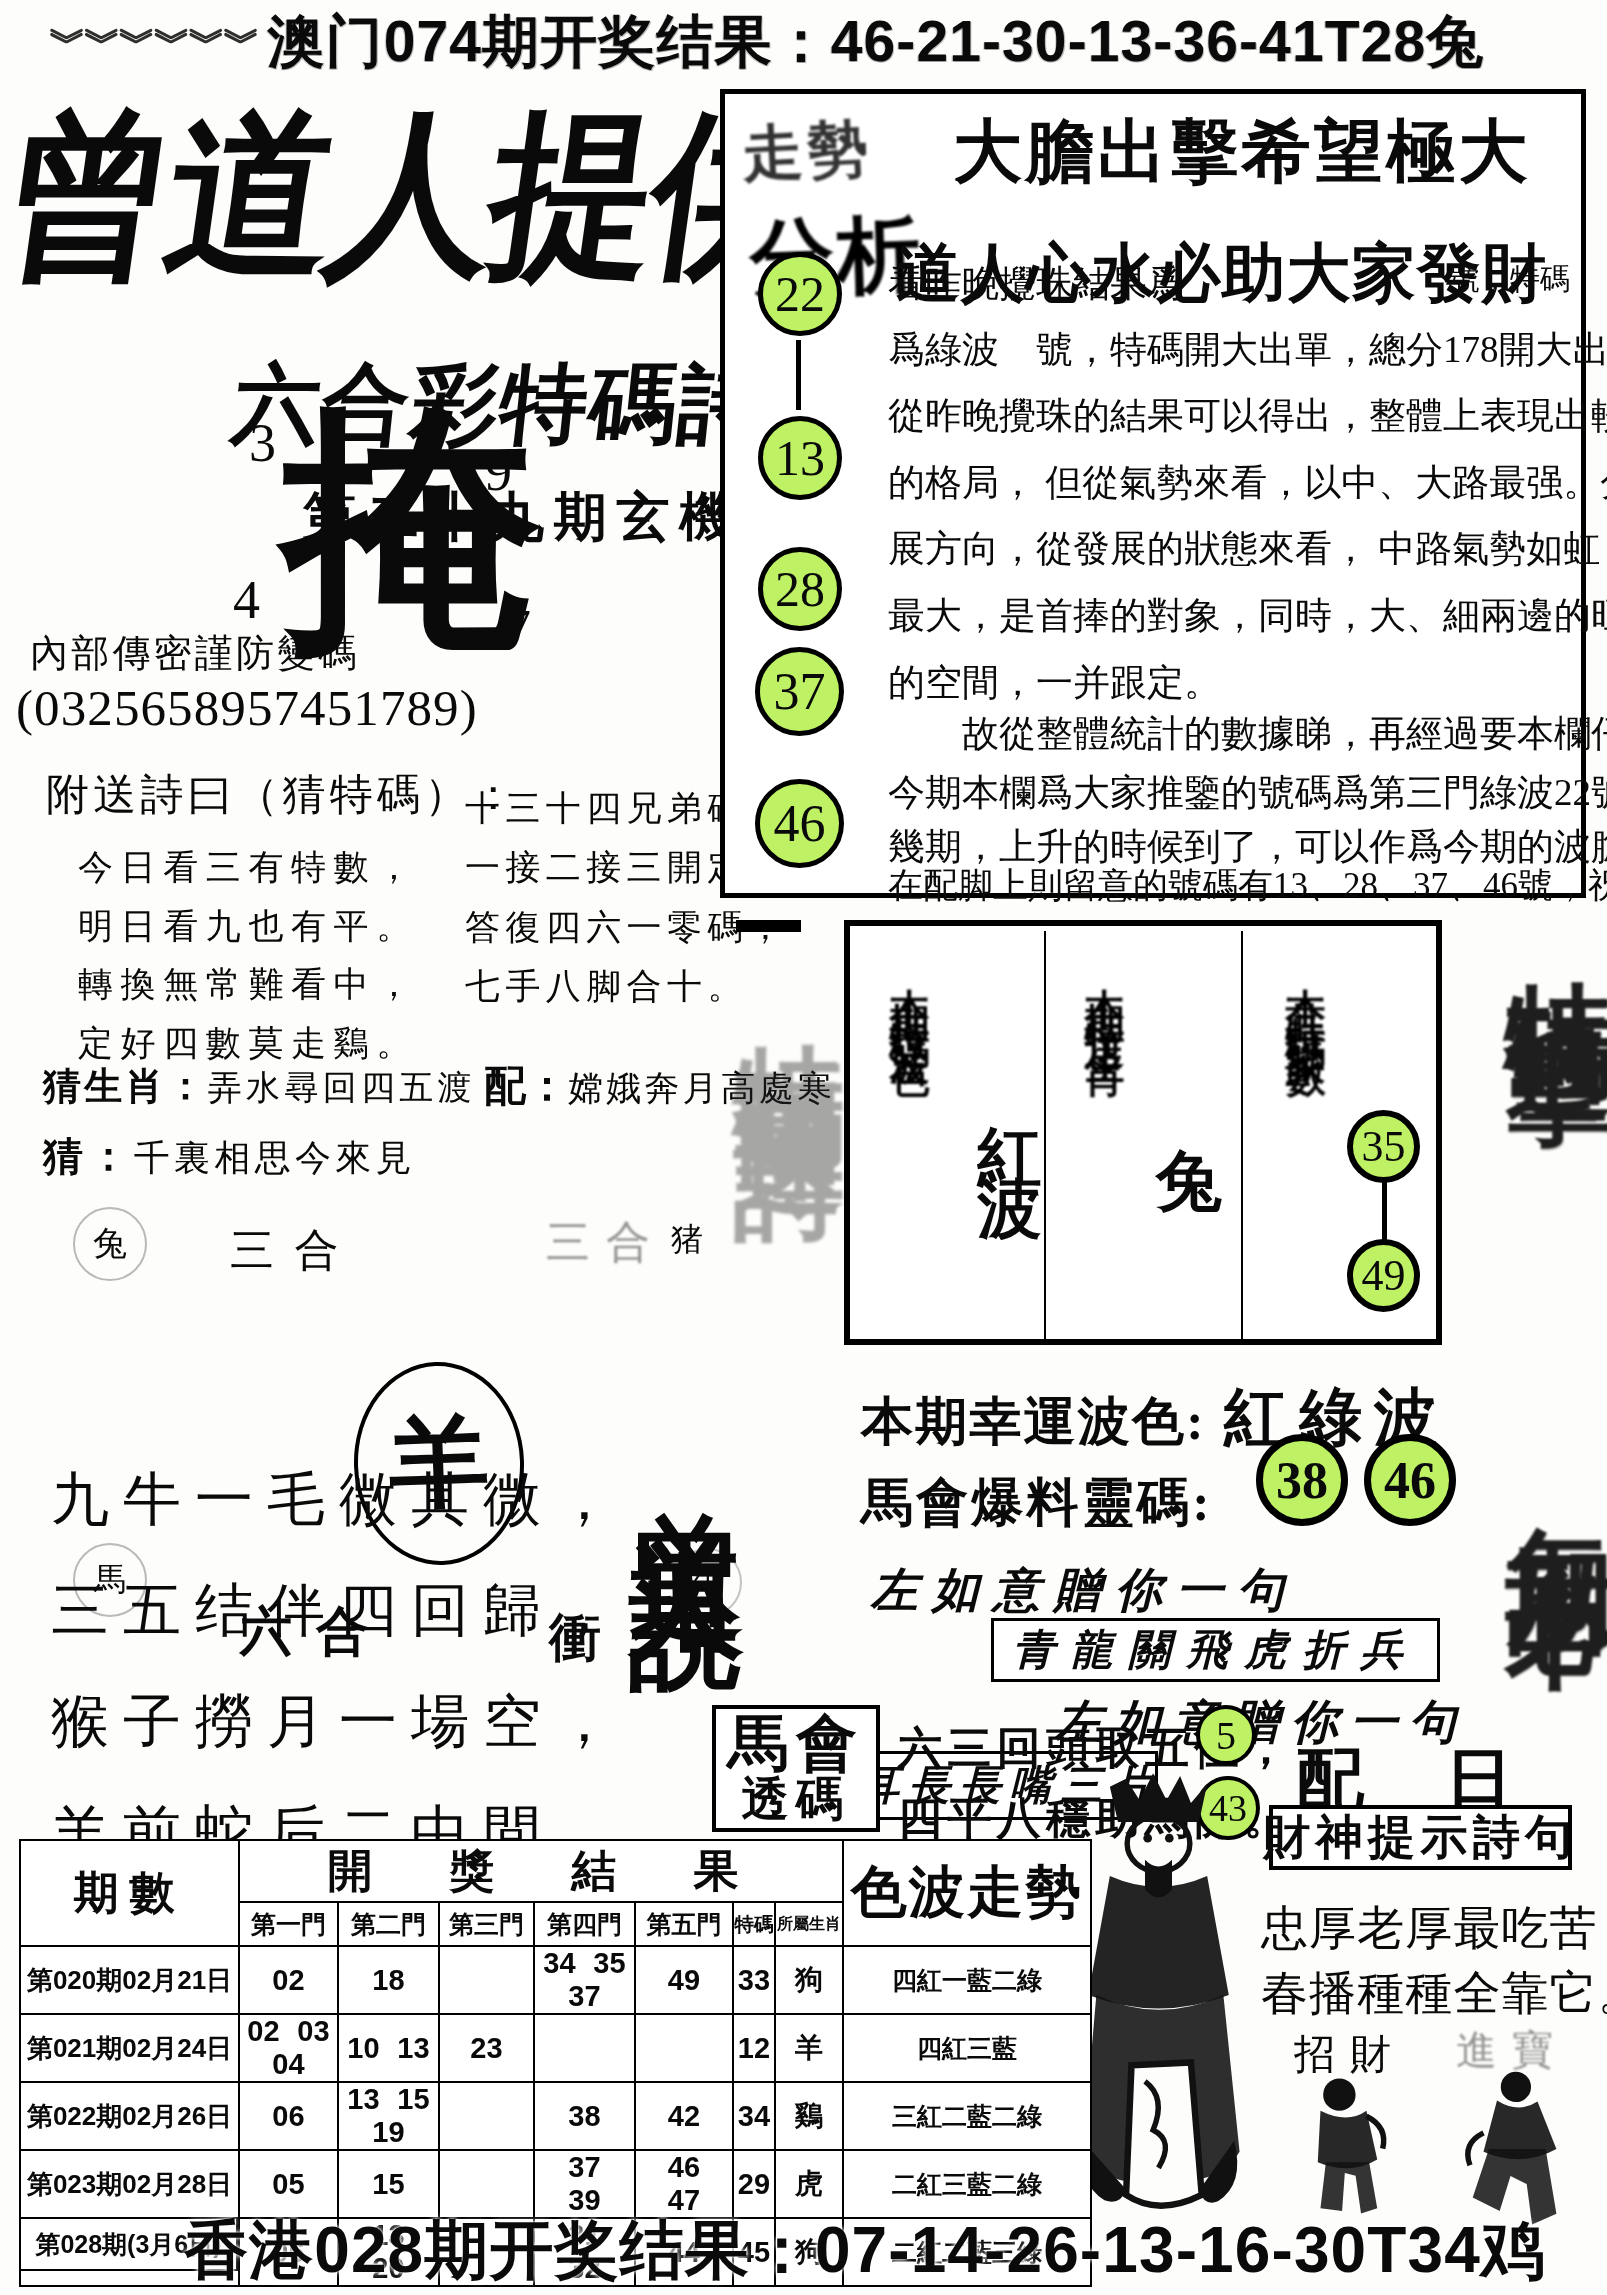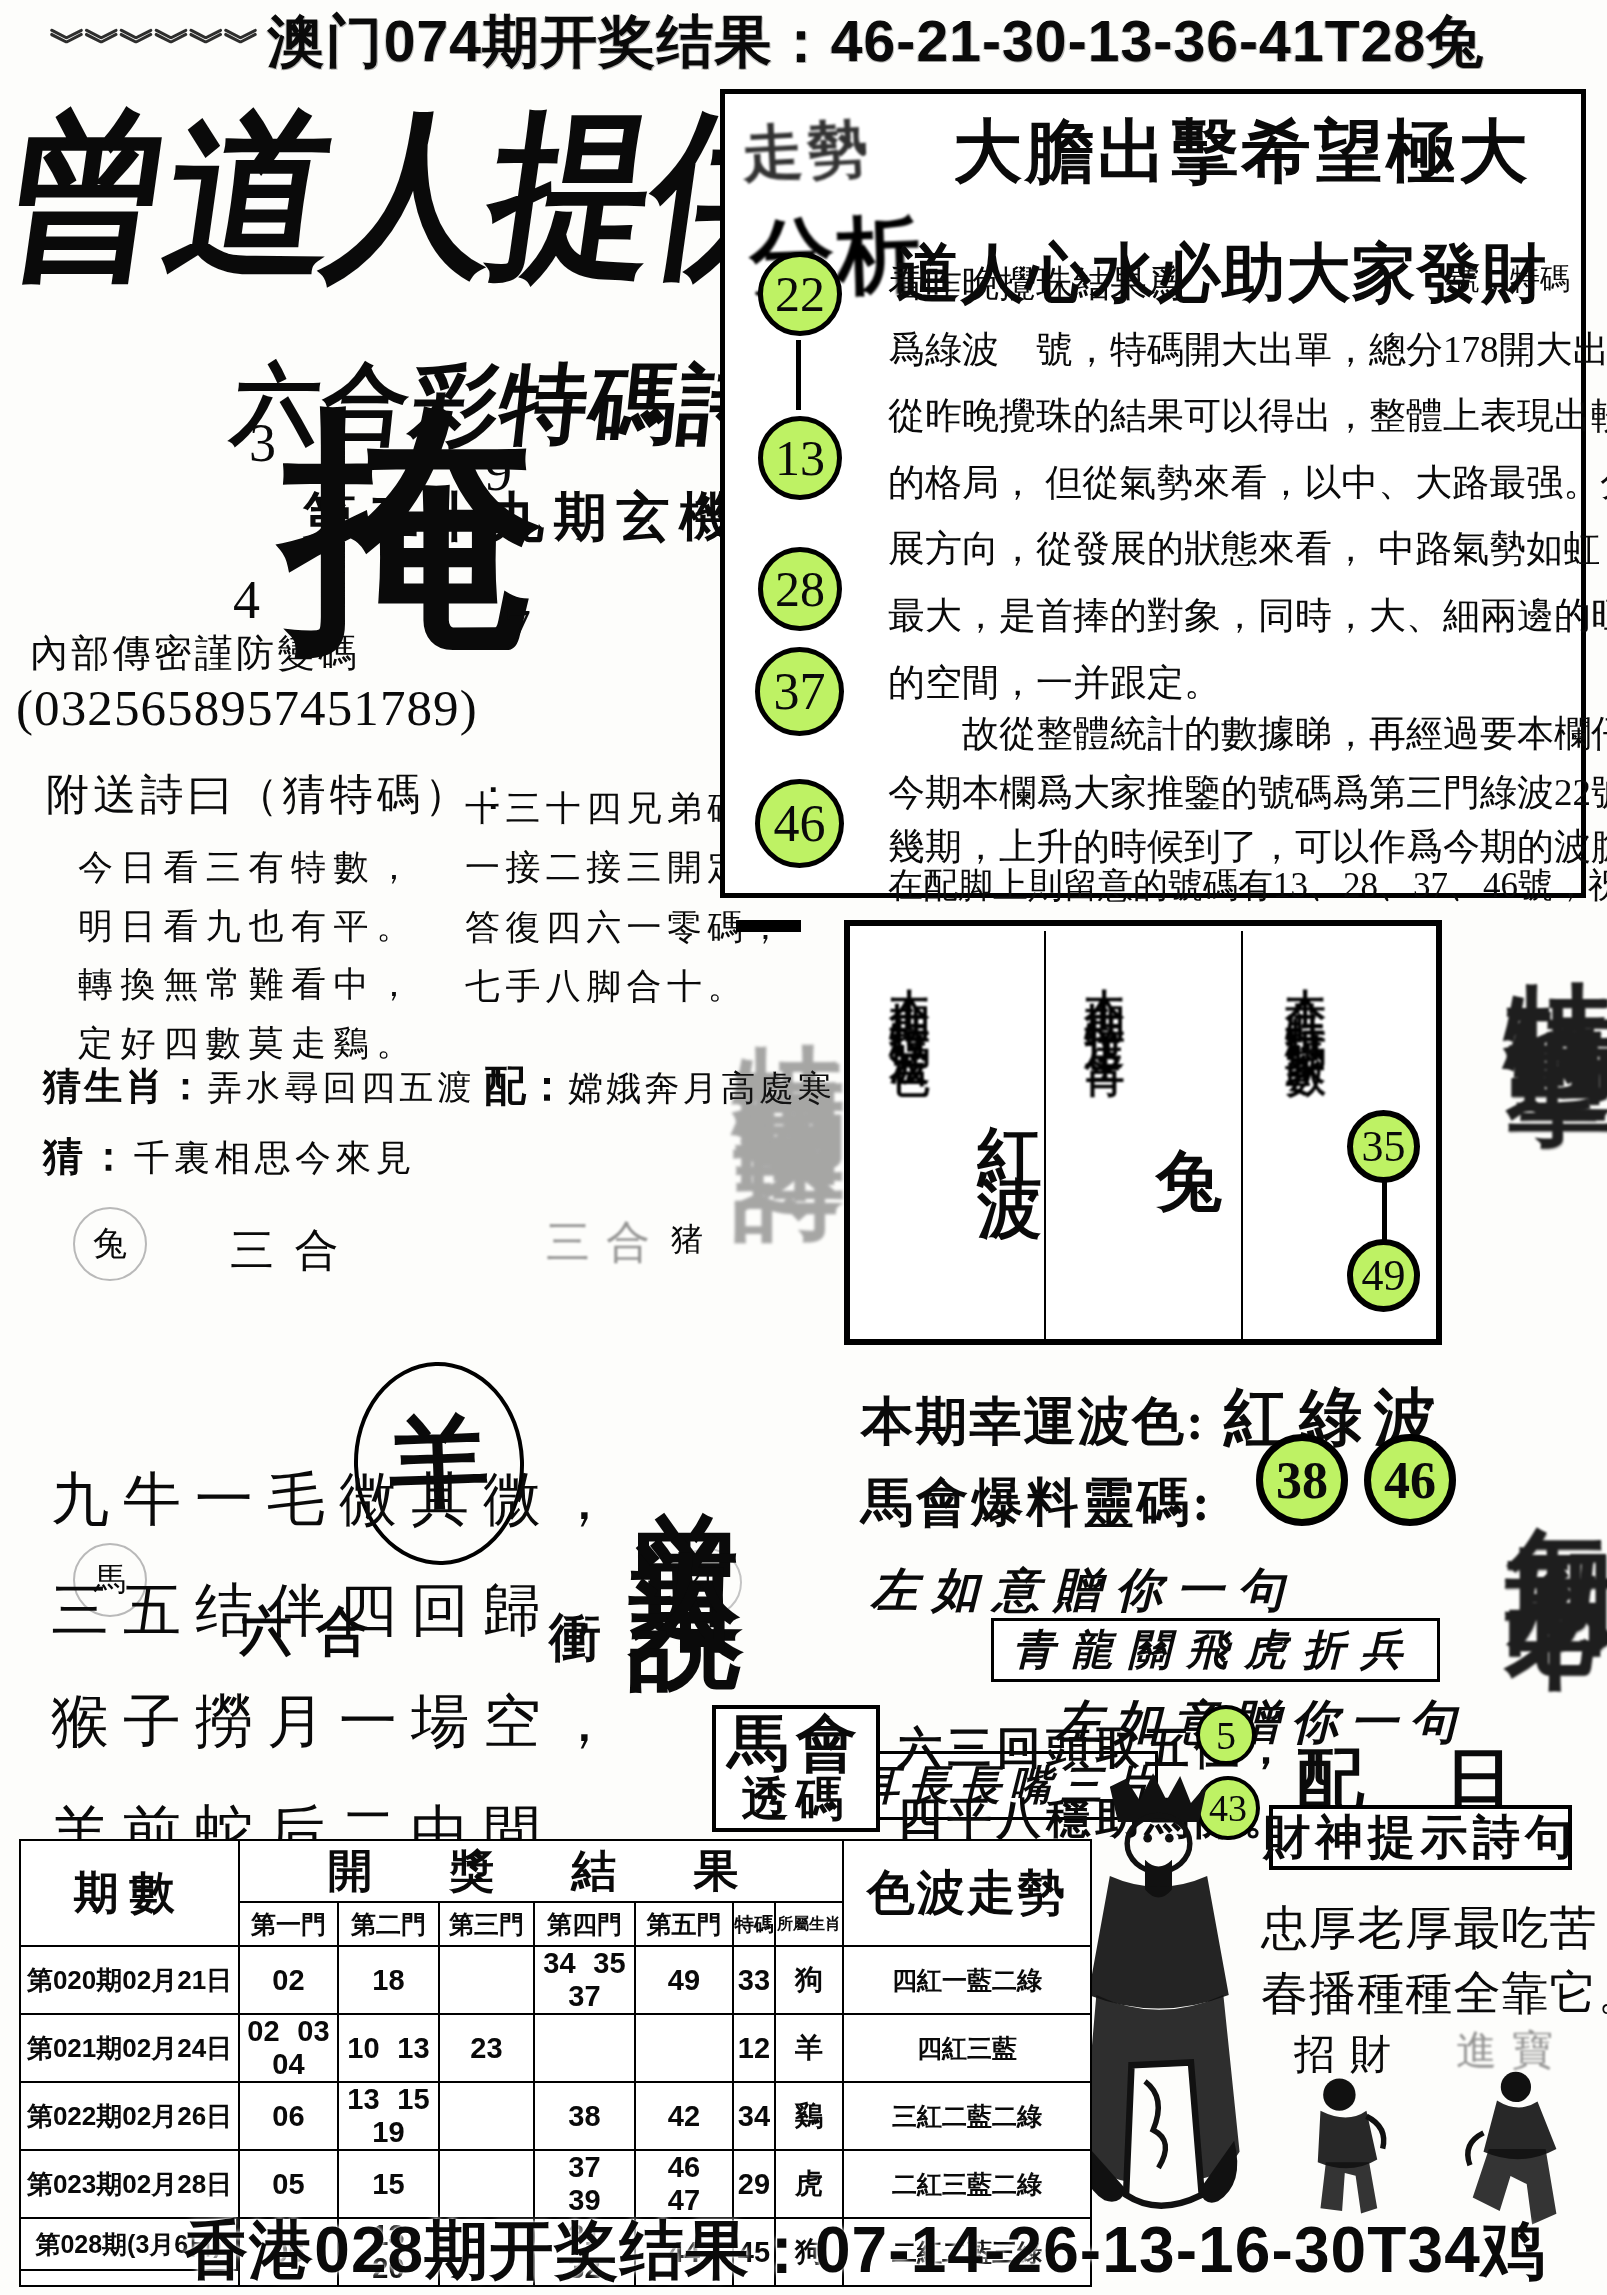--- a/index.html
+++ b/index.html
@@ -238,21 +238,21 @@
           <col style="width:101px">
           <col style="width:98px">
           <col style="width:42px">
           <col style="width:68px">
           <col style="width:248px">
       </colgroup>
       <tbody>
           <tr style="height:41px;">
         <th rowspan="2" class="serif b" style="font-size:45px;letter-spacing:10.8px;">期數</th>
         <th colspan="7" class="serif b" style="font-size:45px;letter-spacing:16px;">開　獎　結　果</th>
-        <th rowspan="2" class="serif b" style="font-size:48px;letter-spacing:2.2px;border-radius:14px;">色波走勢</th>
+        <th rowspan="2" class="serif b" style="font-size:56px;letter-spacing:2.2px;border-radius:14px;">色波走勢</th>
       </tr>
       <tr style="height:44px;">
         <th class="serif b" style="font-size:25px;">第一門</th>
         <th class="serif b" style="font-size:25px;">第二門</th>
         <th class="serif b" style="font-size:25px;">第三門</th>
         <th class="serif b" style="font-size:25px;">第四門</th>
         <th class="serif b" style="font-size:25px;">第五門</th>
         <th class="serif b" style="font-size:19.5px;">特碼</th>
         <th class="serif b" style="font-size:16px;">所屬生肖</th>
       </tr>

